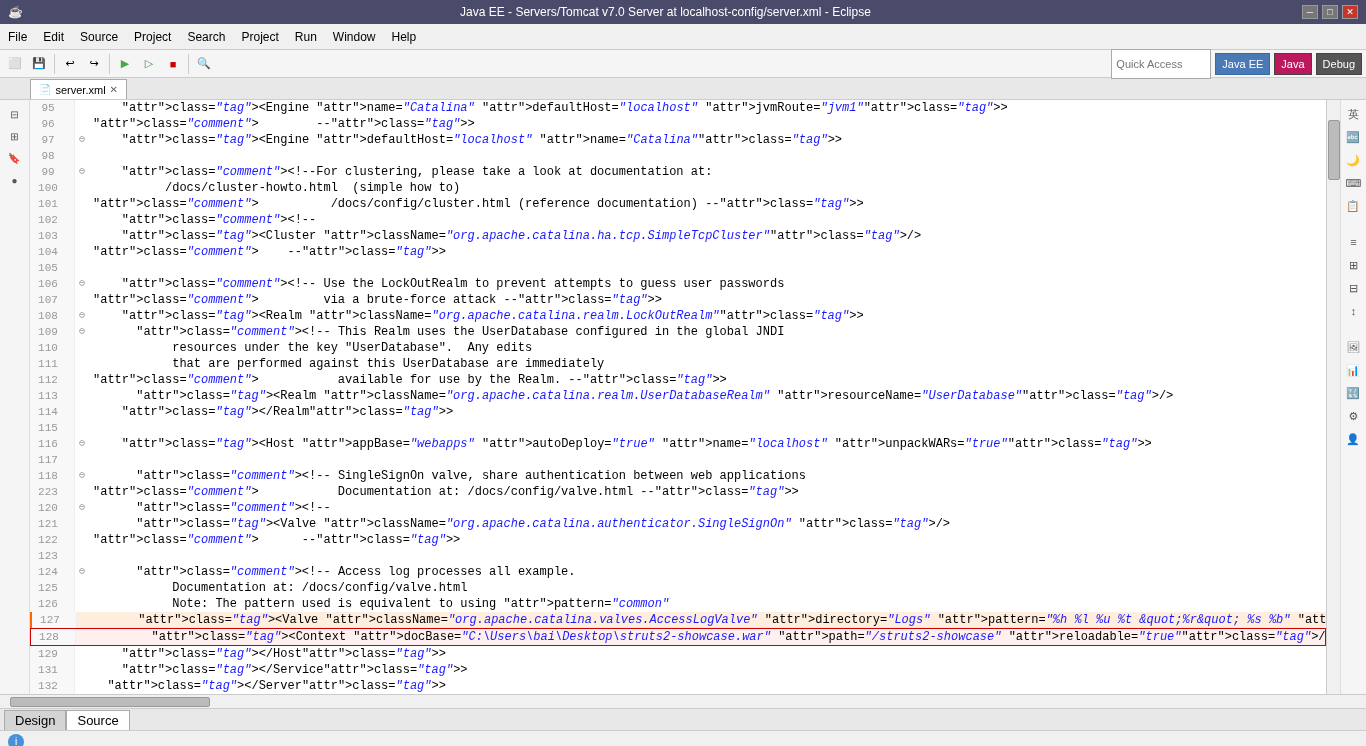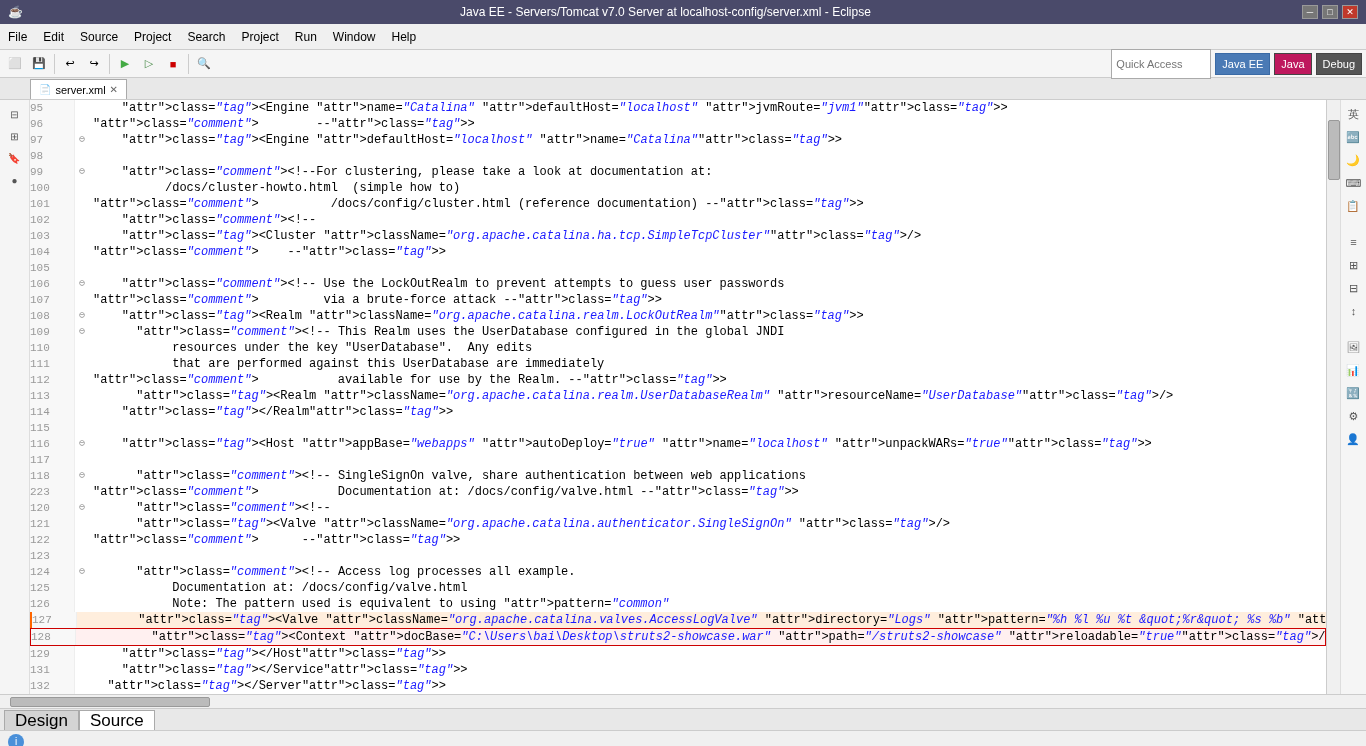--- a/index.html
+++ b/index.html
@@ -156,21 +156,21 @@
       min-height: 16px;
       line-height: 16px;
     }
     .code-line.highlighted { background: #ffeedd; border-left: 2px solid #ff6600; }
     .code-line.selected { background: #fff0f0; border: 1px solid #cc0000; }
 
     .line-num {
       width: 45px;
       min-width: 45px;
       color: #999;
-      text-align: left;
+      text-align: center;
       padding-right: 8px;
       background: #f8f8f8;
       border-right: 1px solid #eee;
       user-select: none;
       font-size: 11px;
     }
     .fold-arrow {
       width: 14px;
       min-width: 14px;
       color: #999;
@@ -229,21 +229,21 @@
       border-top: 1px solid #ccc;
       display: flex;
       align-items: flex-end;
       padding-left: 4px;
     }
     .bottom-tab {
       background: #d4d4d4;
       border: 1px solid #aaa;
       border-bottom: none;
       padding: 2px 10px;
-      font-size: 17px;
+      font-size: 13px;
       cursor: pointer;
       height: 20px;
       display: flex; align-items: center;
     }
     .bottom-tab.active { background: white; }
 
     
     #statusbar {
       height: 22px;
       background: #f0f0f0;

